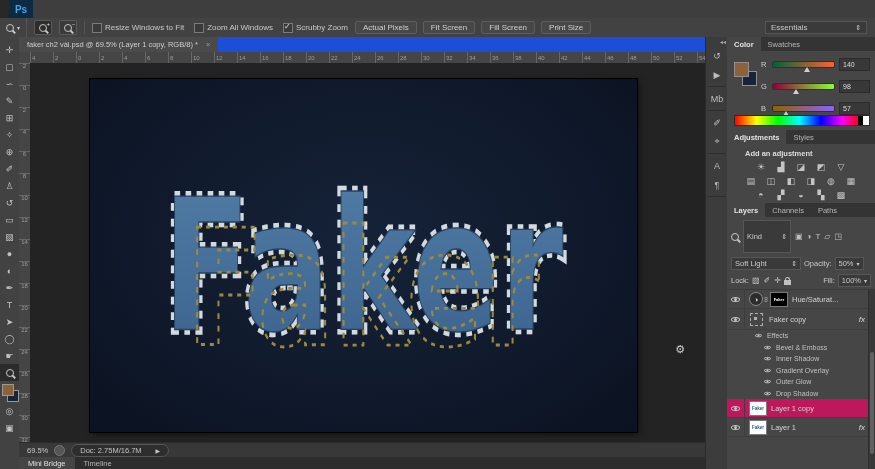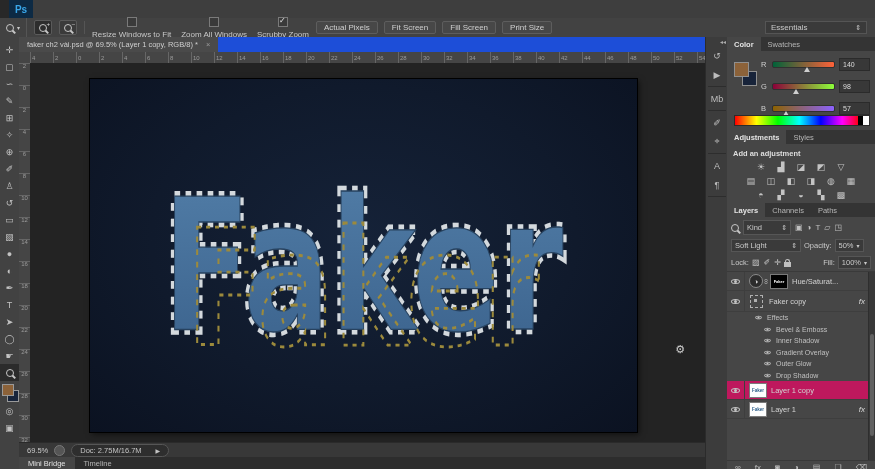--- a/index.html
+++ b/index.html
@@ -15,21 +15,21 @@
   .optionsbar{position:absolute;left:0;top:18px;right:0;height:19px;background:#424242;
               border-bottom:1px solid #2d2d2d;display:flex;align-items:center;gap:7px;font-size:8px;}
   .tpreset{display:flex;align-items:center;gap:3px;padding:0 6px;border-right:1px solid #555;height:100%;}
   .mag{display:inline-block;width:6px;height:6px;border:1.5px solid #c6c6c6;border-radius:50%;position:relative;}
   .mag::after{content:"";position:absolute;width:4px;height:1.5px;background:#c6c6c6;
               transform:rotate(45deg);right:-3px;bottom:-2px;}
   .zb{width:16px;height:13px;border:1px solid #5a5a5a;background:#3a3a3a;display:flex;
       align-items:center;justify-content:center;border-radius:2px;position:relative;}
   .zb.active{background:#2d2d2d;}
   .zb .sign{position:absolute;font-size:6px;right:1px;top:0;color:#ddd;}
-  .cbx{display:flex;align-items:center;gap:3px;flex-direction:column;}
+  .cbx{display:flex;align-items:center;gap:3px;}
   .cb{width:8px;height:8px;border:1px solid #7a7a7a;background:#3a3a3a;position:relative;}
   .checked .cb::after{content:"✓";position:absolute;left:0;top:-2px;font-size:8px;color:#e8e8e8;}
   .obtn{padding:1px 7px;background:#474747;border:1px solid #5d5d5d;border-radius:2px;color:#d0d0d0;}
   .workspace{margin-left:auto;margin-right:8px;display:flex;align-items:center;justify-content:space-between;
              background:#3a3a3a;border:1px solid #555;padding:1px 5px;width:90px;}
   
   .toolbar{position:absolute;left:0;top:37px;width:19px;bottom:0;background:#424242;
            border-right:1px solid #2c2c2c;display:flex;flex-direction:column;align-items:center;padding-top:4px;}
   .tool{width:19px;height:17px;display:flex;align-items:center;justify-content:center;
         font-size:9px;color:#c2c2c2;}
@@ -89,28 +89,28 @@
   .thumb{position:absolute;bottom:-5px;width:0;height:0;border-left:3px solid transparent;
          border-right:3px solid transparent;border-bottom:5px solid #cfcfcf;transform:translateX(-50%);}
   .chval{width:26px;height:11px;background:#383838;border:1px solid #2b2b2b;font-size:7px;
          display:flex;align-items:center;padding-left:3px;color:#ddd;}
   .spectrum{position:absolute;left:7px;right:5px;bottom:4px;height:9px;border:1px solid #2b2b2b;
             background:linear-gradient(to right,#f00 0%,#ff0 16%,#0f0 32%,#0ff 48%,#00f 64%,#f0f 80%,#f00 93%);}
   .spec-b{position:absolute;right:6px;top:0;bottom:0;width:5px;background:#000;}
   .spec-w{position:absolute;right:0;top:0;bottom:0;width:6px;background:#fff;}
   
   .adjbody{padding:3px 6px 2px;}
-  .adjhead{font-weight:bold;color:#dedede;font-size:7.5px;margin:2px 0 3px;}
+  .adjhead{font-weight:bold;color:#dedede;font-size:7.5px;margin:2px 12px 3px;}
   .adjrow{display:flex;justify-content:center;gap:6px;margin:2px 0;}
   .adjicon{width:14px;height:12px;display:flex;align-items:center;justify-content:center;
            font-size:9px;color:#c4c4c4;}
   
   .lfilter{display:flex;align-items:center;gap:4px;padding:3px 4px 2px;font-size:7.5px;}
   .kindbox{display:flex;align-items:center;gap:3px;background:#3a3a3a;border:1px solid #565656;
-           padding:2px 3px;width:40px;justify-content:space-between;}
+           padding:11px 3px;width:40px;justify-content:space-between;}
   .ficon{font-size:8px;color:#c0c0c0;}
   .ctrlrow{display:flex;align-items:center;gap:3px;padding:2px 4px;font-size:7.5px;}
   .blendsel{width:62px;background:#3a3a3a;border:1px solid #565656;padding:1px 3px;
             display:flex;justify-content:space-between;align-items:center;}
   .valbox{background:#3a3a3a;border:1px solid #565656;padding:0 3px;height:11px;
           display:flex;gap:3px;align-items:center;}
   .minilock{position:relative;width:7px;height:5px;background:#c0c0c0;margin-top:3px;display:inline-block;}
   .minilock::before{content:"";position:absolute;left:1px;top:-3px;width:3px;height:3px;
                     border:1px solid #c0c0c0;border-bottom:none;border-radius:3px 3px 0 0;}
   .llist{position:relative;height:188px;border-top:1px solid #3a3a3a;overflow:hidden;}

